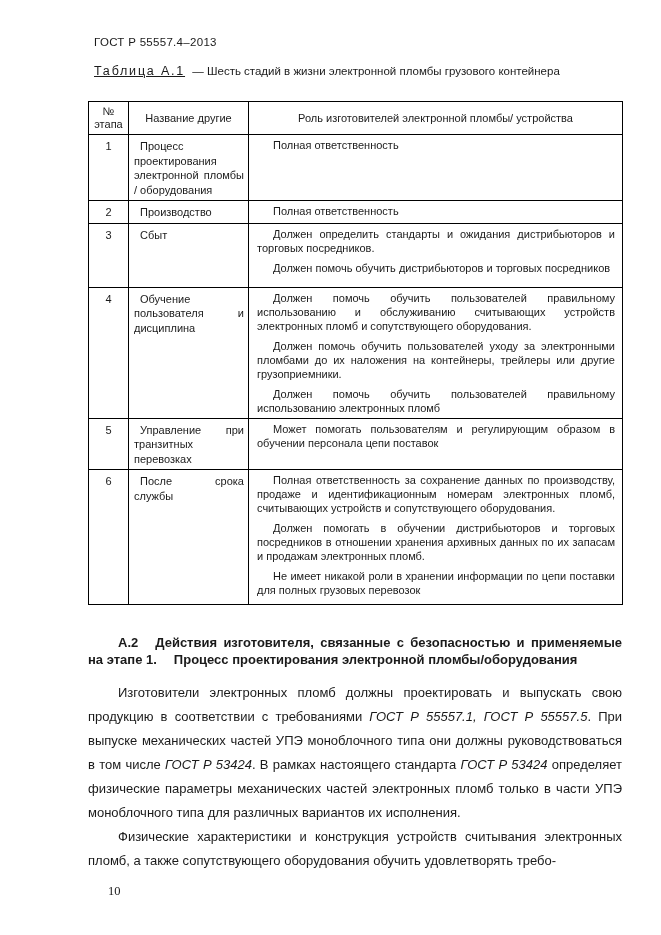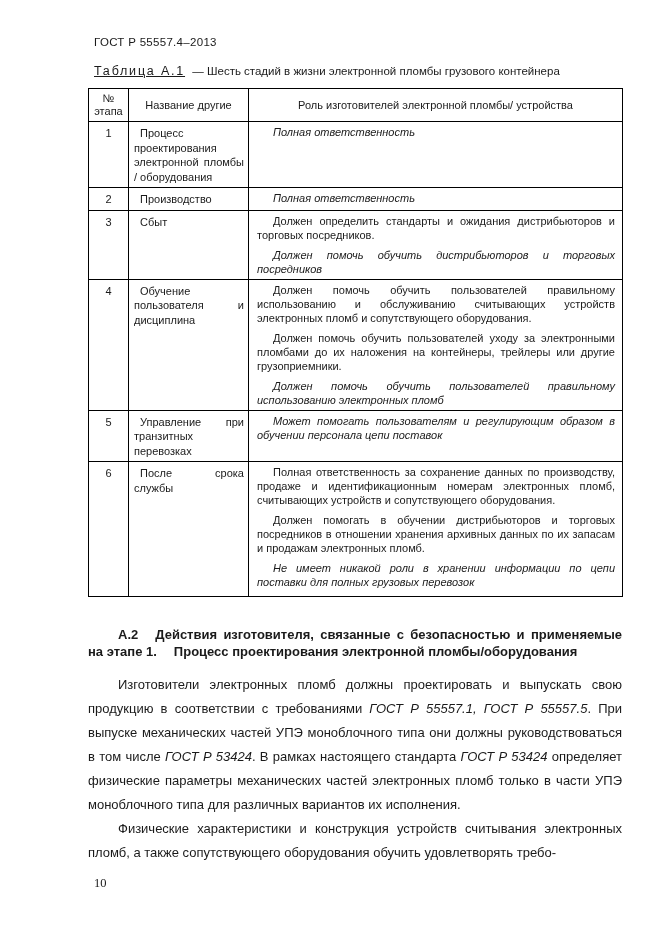--- a/index.html
+++ b/index.html
@@ -33,21 +33,21 @@
     line-height: 15px;
   }
   .caption-label {
     font-size: 12.5px;
     letter-spacing: 1.8px;
     text-decoration: underline;
   }
   .caption-text { margin-left: 4px; }
 
   table.stage-table {
-    margin-top: 9px;
+    margin-top: 22px;
     width: 534px;
     border-collapse: collapse;
     table-layout: fixed;
     font-size: 11px;
     line-height: 14px;
     color: #1a1a1a;
     border-radius: 22px;
   }
   col.c1 { width: 40px; }
   col.c2 { width: 120px; }
@@ -67,21 +67,21 @@
     text-indent: 6px;
     text-align: justify;
     line-height: 14.5px;
   }
   td.col-role { padding: 3px 7px 3px 8px; }
   td.col-role p {
     margin: 0 0 6px 0;
     text-indent: 16px;
     text-align: justify;
   }
-  td.col-role p:last-child { margin-bottom: 0; font-style: italic; }
+  td.col-role p:last-child { margin-bottom: 0; }
   tbody tr:nth-child(1) { height: 59px; }
   tbody tr:nth-child(2) { height: 20px; }
   tbody tr:nth-child(3) { height: 64px; }
   tbody tr:nth-child(4) { height: 121px; }
   tbody tr:nth-child(5) { height: 44px; }
   tbody tr:nth-child(6) { height: 135px; }
 
   .section-heading {
     margin-top: 30px;
     font-size: 13px;
@@ -95,21 +95,21 @@
   .body-text {
     margin-top: 13px;
     font-size: 13px;
     line-height: 24px;
     text-align: justify;
   }
   .body-para { margin: 0; text-indent: 30px; }
   .italic-ref { font-style: italic; }
 
   .page-number {
-    margin: 11px 0 0 6px;
+    margin: 11px 0 0 20px;
     font-family: "Liberation Serif", "DejaVu Serif", serif;
     font-size: 12.5px;
   }
 </style>
 </head>
 <body>
 
 <div class="page">
   <div class="content">
 

